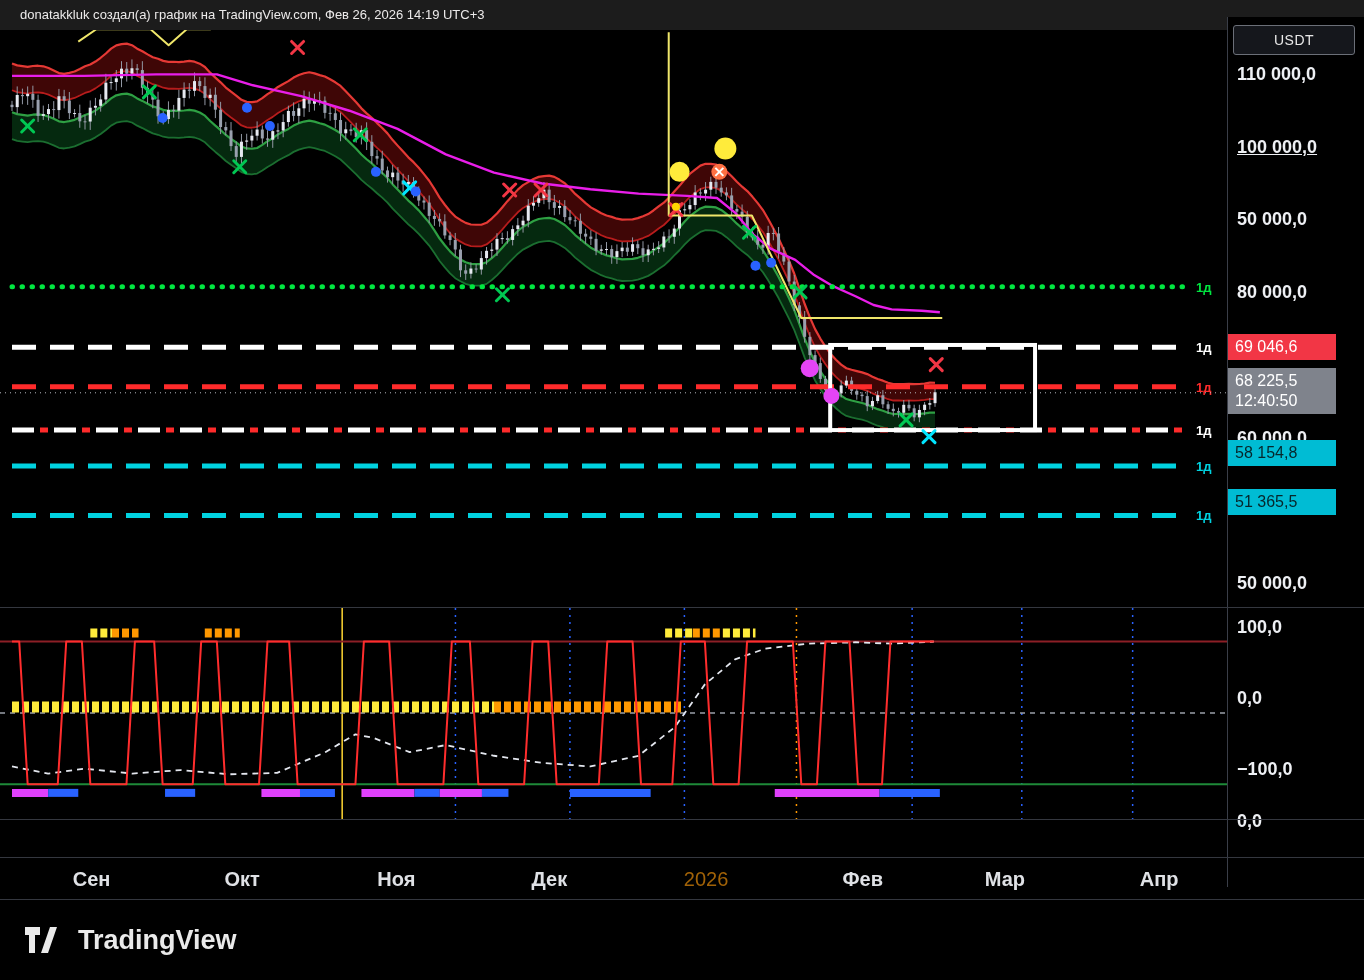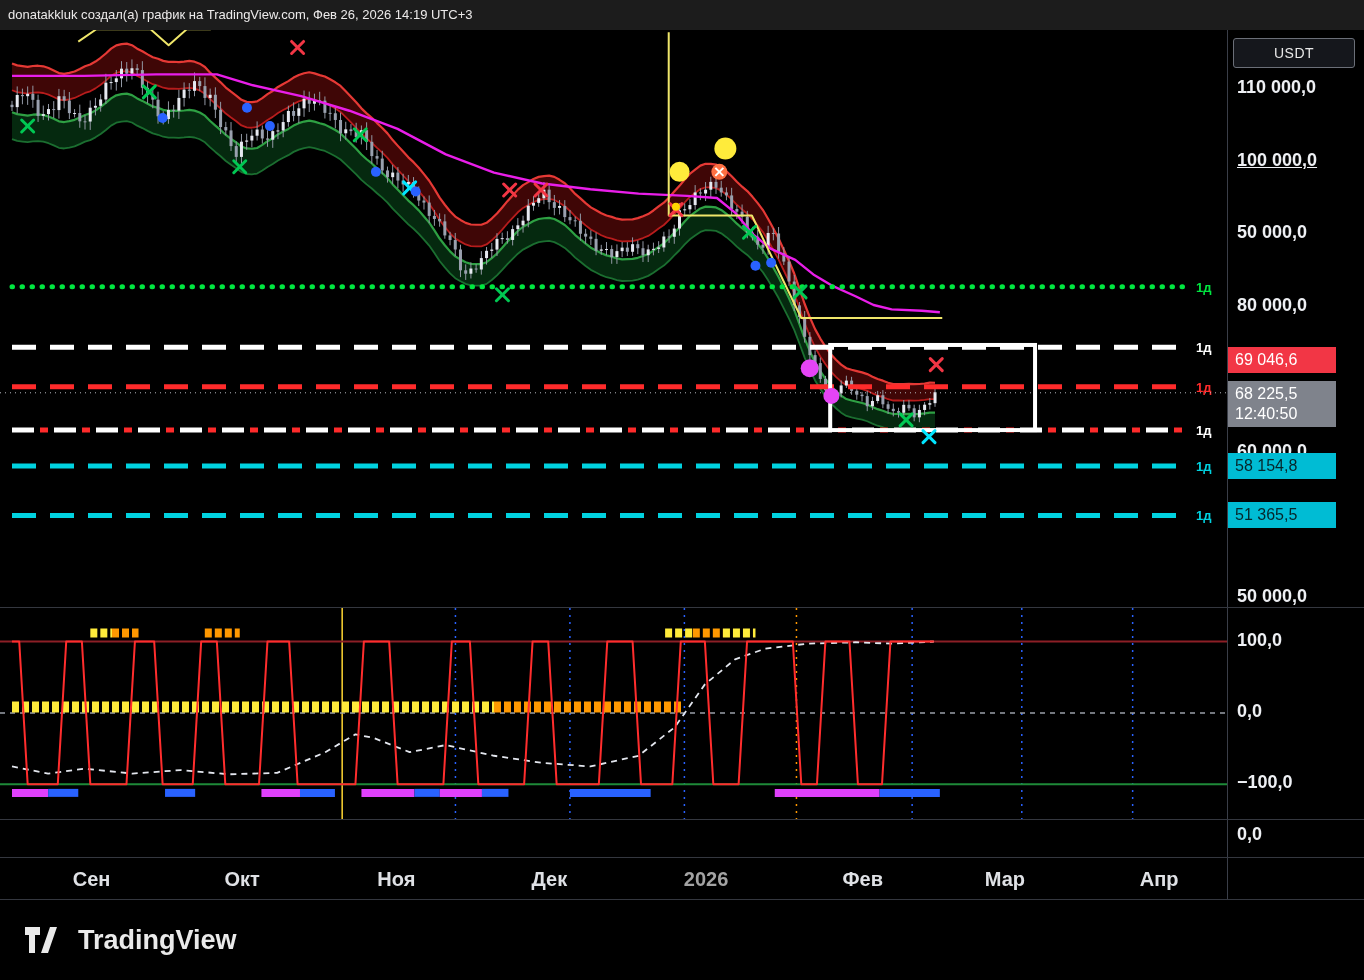--- a/index.html
+++ b/index.html
@@ -1,25 +1,25 @@
 <!DOCTYPE html>
 <html><head>
 <meta charset="utf-8">
 <style>
   html,body{margin:0;padding:0;background:#000;}
   body{width:1364px;height:980px;position:relative;overflow:hidden;font-family:"Liberation Sans",sans-serif;}
-  #topbar{position:absolute;left:0;top:0;width:1364px;height:30px;background:#1c1c1c;color:#eceaea;font-size:13px;line-height:30px;padding-left:8px;box-sizing:border-box;white-space:nowrap;}
+  #topbar{position:absolute;left:0;top:0;width:1364px;height:30px;background:#1c1c1c;color:#eceaea;font-size:13px;line-height:30px;padding-left:20px;box-sizing:border-box;white-space:nowrap;}
   .pane-svg{position:absolute;left:0;display:block;background:#000;}
   #main-svg{top:30px;}
   #osc-svg{top:608px;}
   #sub-pane{position:absolute;left:0;top:820px;width:1227px;height:38px;background:#000;}
   #time-axis{position:absolute;left:0;top:858px;width:1227px;height:42px;background:#000;}
   .time-label{position:absolute;top:0;height:42px;line-height:42px;width:90px;margin-left:-45px;text-align:center;color:#dfe1e5;font-size:20px;font-weight:600;padding-left:47px;}
-  .time-label.major{color:#a3a3a3;font-weight:700;}
-  #price-axis{position:absolute;left:1227px;top:30px;width:137px;height:870px;background:#000;border-left:1px solid #3a3e48;box-sizing:border-box;}
+  .time-label.major{color:#a16207;font-weight:400;}
+  #price-axis{position:absolute;left:1227px;top:17px;width:137px;height:870px;background:#000;border-left:1px solid #3a3e48;box-sizing:border-box;}
   .tick{position:absolute;left:9px;color:#eef0f4;font-size:18px;font-weight:600;white-space:nowrap;}
   .plabel{position:absolute;left:0;width:108px;padding:3px 7px;font-size:16px;font-weight:400;box-sizing:border-box;white-space:nowrap;line-height:20px;}
   #usdt-btn{position:absolute;left:5px;top:8px;width:122px;height:30px;background:#15171c;border:1px solid #6b6f78;border-radius:3px;color:#e8e8e8;font-size:14px;line-height:28px;text-align:center;letter-spacing:.5px;box-sizing:border-box;cursor:pointer;}
   .sep-h{position:absolute;left:0;width:1364px;height:1px;background:#34373f;}
   #footer{position:absolute;left:0;top:900px;width:1364px;height:80px;background:#000;display:flex;align-items:center;}
   #logo{margin-left:24px;display:flex;align-items:center;gap:20px;color:#eaeaea;font-size:27px;font-weight:700;cursor:pointer;}
 </style>
 </head>
 <body>
 

